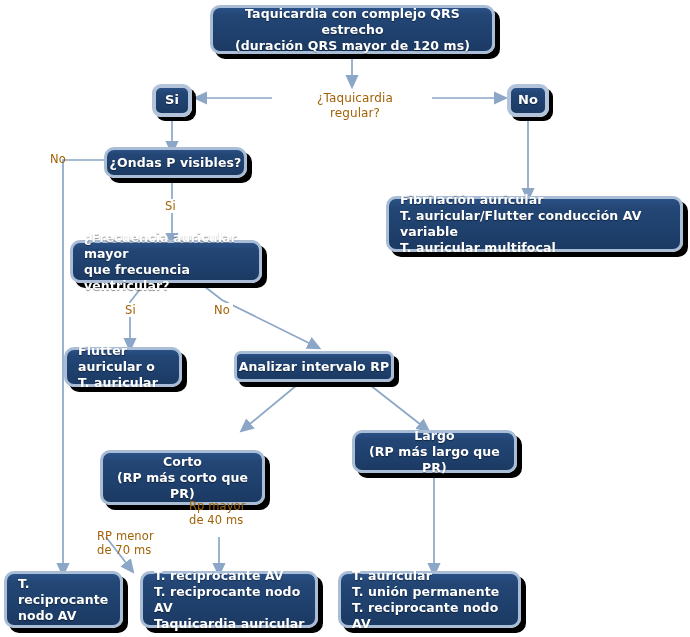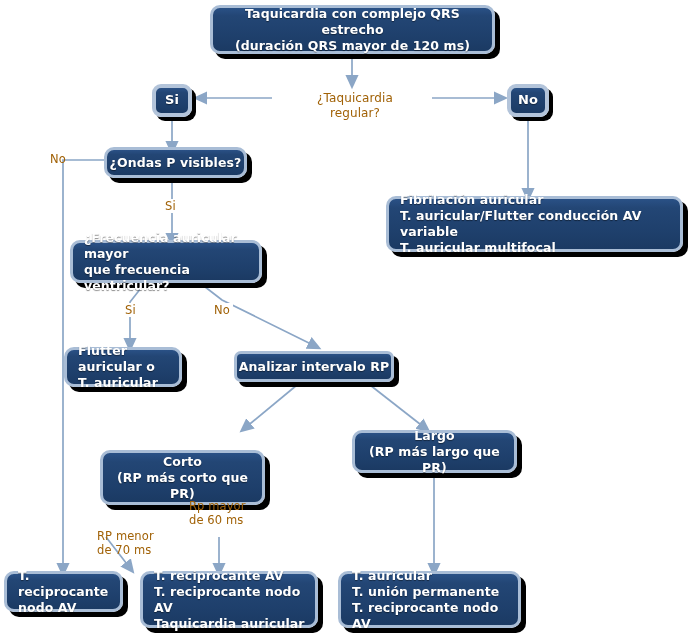--- a/index.html
+++ b/index.html
@@ -155,21 +155,21 @@
   <div class="node center" style="left:100px; top:430px; width:165px; height:55px;margin-top:20px;">
     <span class="txt" style="white-space:pre-line;">Corto
 (RP más corto que PR)</span>
   </div>
 
   <div class="node center" style="left:352px; top:430px; width:165px; height:43px;">
     <span class="txt" style="white-space:pre-line;">Largo
 (RP más largo que PR)</span>
   </div>
 
-  <div class="node left" style="left:4px; top:571px; width:119px; height:41px;">
+  <div class="node left" style="left:4px; top:571px; width:119px; height:57px;">
     <span class="txt" style="white-space:pre-line;">T. reciprocante
 nodo AV</span>
   </div>
 
   <div class="node left" style="left:140px; top:571px; width:178px; height:57px;">
     <span class="txt" style="white-space:pre-line;">T. reciprocante AV
 T. reciprocante nodo AV
 Taquicardia auricular</span>
   </div>
 
@@ -186,15 +186,15 @@
   <div class="elabel" style="left:162px; top:199px; background:#ffffff; padding:0 3px;">Si</div>
 
   <div class="elabel" style="left:122px; top:303px; background:#ffffff; padding:0 3px;">Si</div>
 
   <div class="elabel" style="left:211px; top:303px; background:#ffffff; padding:0 3px;">No</div>
 
   <div class="elabel" style="left:97px; top:499px;margin-top:30px;">RP menor
 de 70 ms</div>
 
   <div class="elabel" style="left:189px; top:499px;">Rp mayor
-de 60 ms</div>
+de 40 ms</div>
 
 </div>
 
 </body></html>

